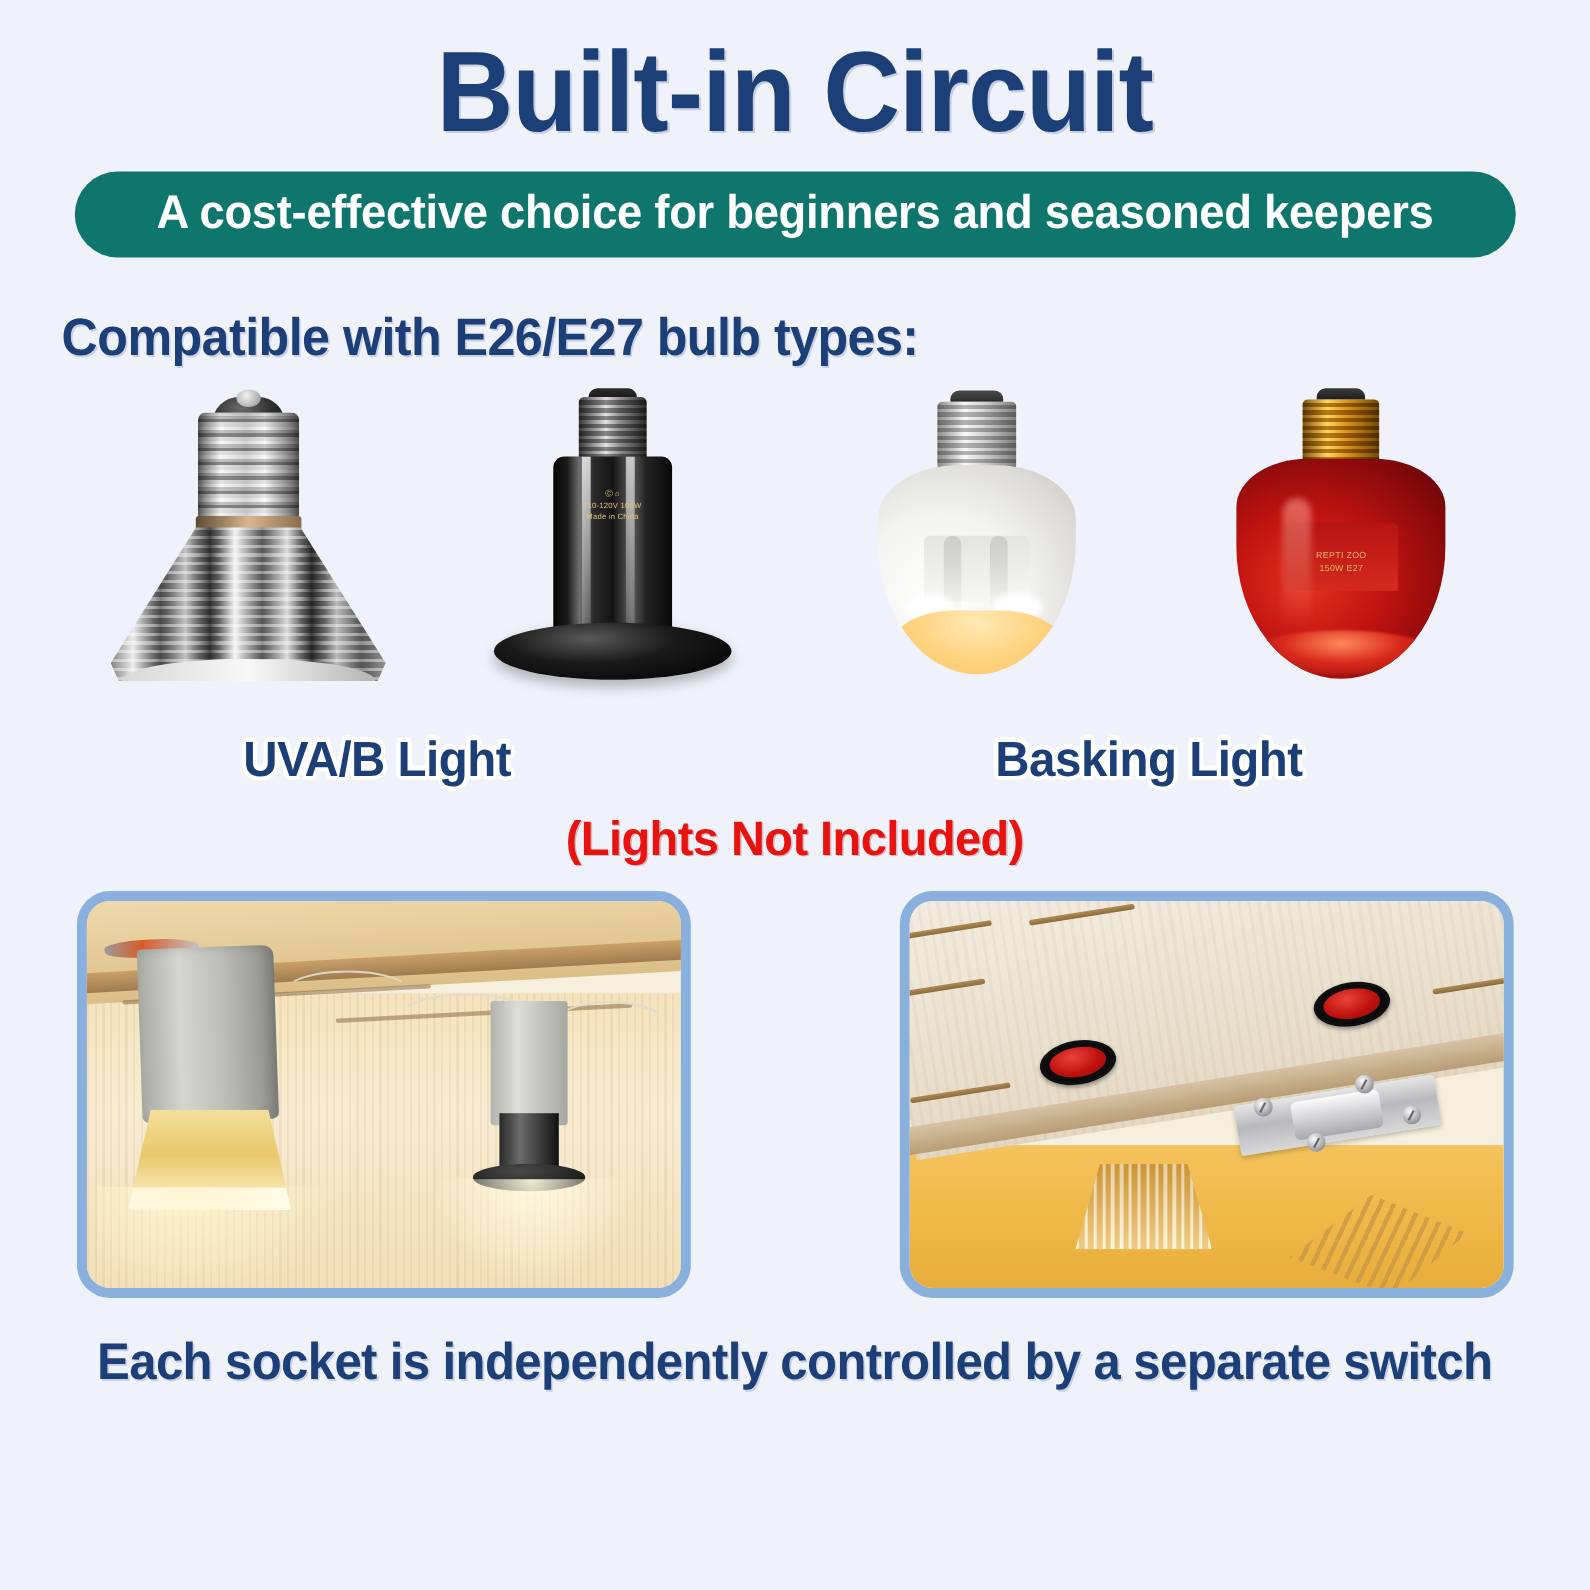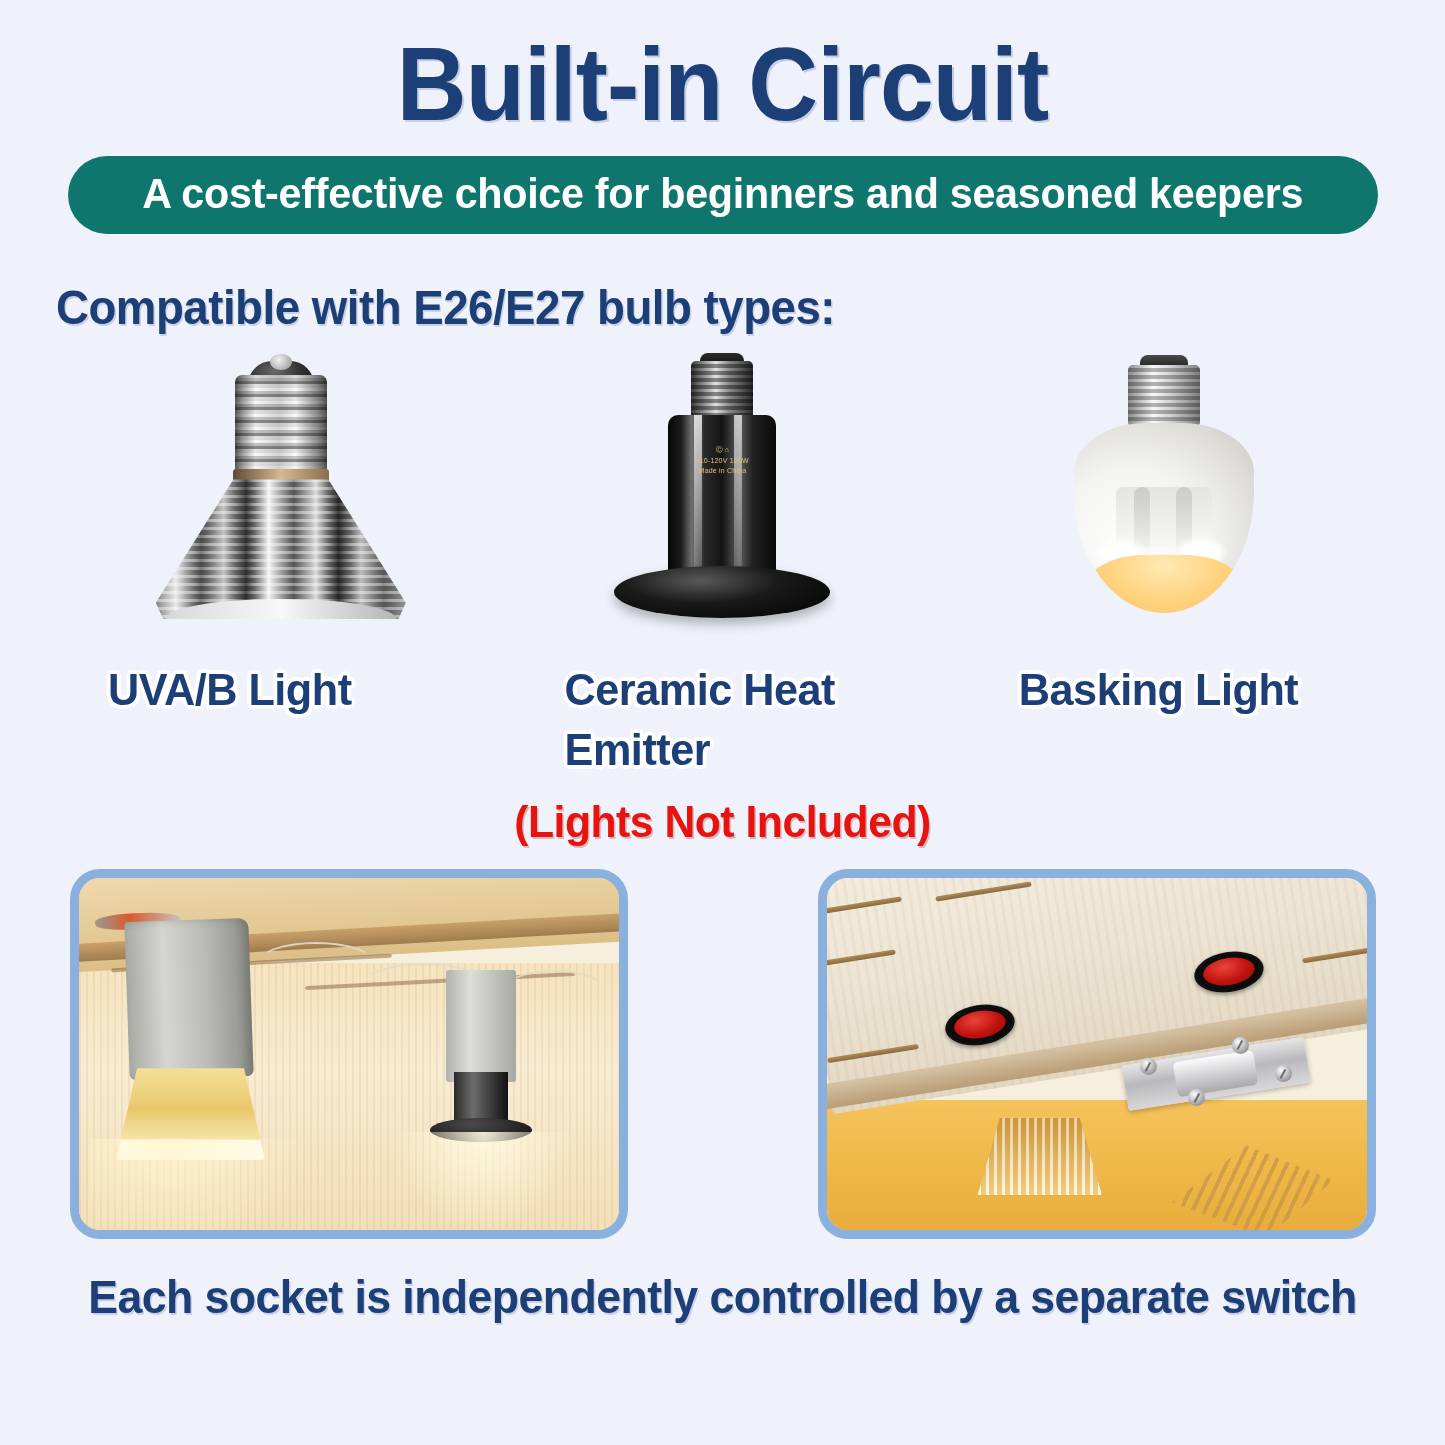--- a/index.html
+++ b/index.html
@@ -474,28 +474,38 @@
       <div class="bk-neck">
         <div class="bk-fil" style="left:18px"></div>
         <div class="bk-fil" style="left:60px"></div>
       </div>
       <div class="bk-spec" style="left:24px;top:118px"></div>
       <div class="bk-spec" style="left:104px;top:116px"></div>
       <div class="bk-glow"></div>
     </div>
   </div>
 
+  <div class="bulb-cell">
+    <div class="ir-tip"></div>
+    <div class="ir-screw"></div>
+    <div class="ir-body">
+      <div class="ir-neck"></div>
+      <div class="ir-hl"></div>
+      <div class="ir-print">
+        <div>REPTI ZOO</div>
+        <div>150W    E27</div>
+      </div>
+      <div class="ir-bottom"></div>
+    </div>
+  </div>
 </div>
 
 <div id="label-row">
   <div class="label-cell">
     <span class="bulb-label">UVA/B Light</span>
-  </div>
-  <div class="label-cell">
-    <span class="bulb-label">Ceramic Heat Emitter</span>
   </div>
   <div class="label-cell">
     <span class="bulb-label">Basking Light</span>
   </div>
 </div>
 
 <div id="not-included">(Lights Not Included)</div>
 
 <div id="photo-row">
 

